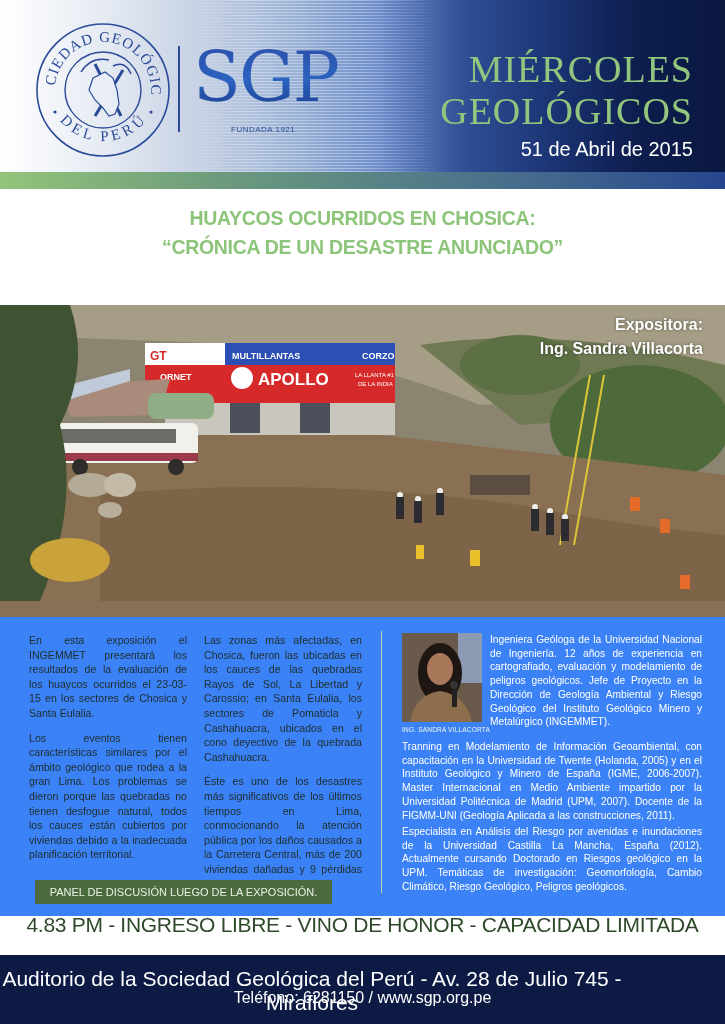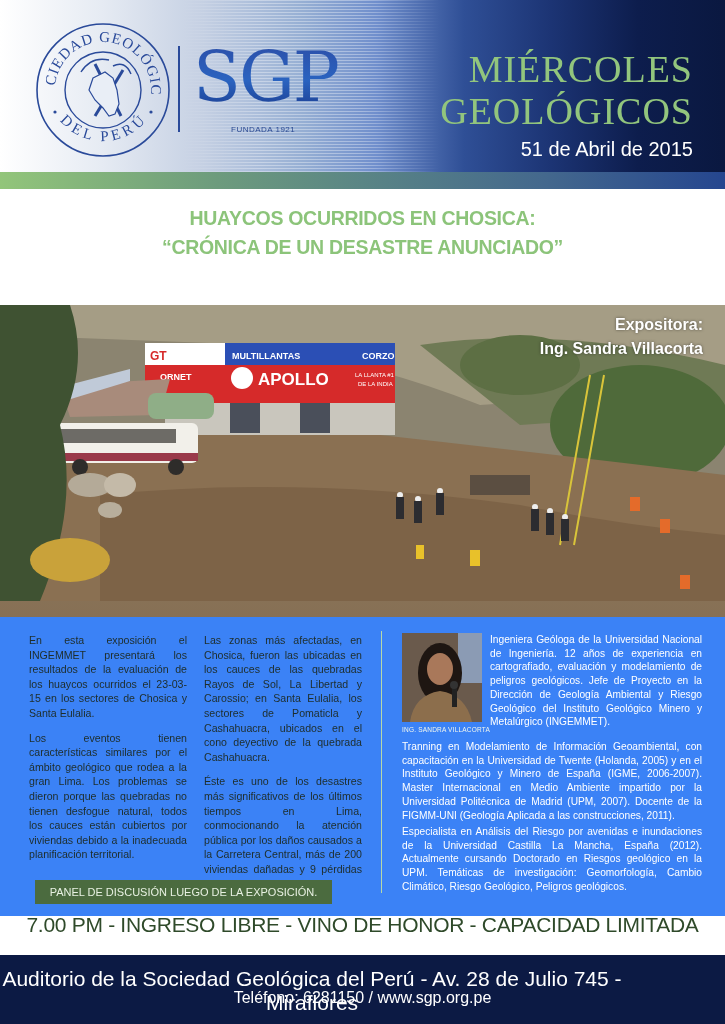--- a/index.html
+++ b/index.html
@@ -207,18 +207,18 @@
   </div>
   <div class="portrait-caption">ING. SANDRA VILLACORTA</div>
 
   <div class="bio bio1">Ingeniera Geóloga de la Universidad Nacional de Ingeniería. 12 años de experiencia en cartografiado, evaluación y modelamiento de peligros geológicos. Jefe de Proyecto en la Dirección de Geología Ambiental y Riesgo Geológico del Instituto Geológico Minero y Metalúrgico (INGEMMET).</div>
   <div class="bio bio2">Tranning en Modelamiento de Información Geoambiental, con capacitación en la Universidad de Twente (Holanda, 2005) y en el Instituto Geológico y Minero de España (IGME, 2006-2007). Master Internacional en Medio Ambiente impartido por la Universidad Politécnica de Madrid (UPM, 2007). Docente de la FIGMM-UNI (Geología Aplicada a las construcciones, 2011).</div>
   <div class="bio bio3">Especialista en Análisis del Riesgo por avenidas e inundaciones de la Universidad Castilla La Mancha, España (2012). Actualmente cursando Doctorado en Riesgos geológico en la UPM. Temáticas de investigación: Geomorfología, Cambio Climático, Riesgo Geológico, Peligros geológicos.</div>
 
   <div class="panel-btn">PANEL DE DISCUSIÓN LUEGO DE LA EXPOSICIÓN.</div>
 </div>
 
-<div class="info-line">7.00 PM - INGRESO LIBRE - VINO DE HONOR - CAPACIDAD LIMITADA</div>
+<div class="info-line">4.83 PM - INGRESO LIBRE - VINO DE HONOR - CAPACIDAD LIMITADA</div>
 
 <div class="footer">
   <div class="addr">Auditorio de la Sociedad Geológica del Perú - Av. 28 de Julio 745 - Miraflores</div>
   <div class="phone">Teléfono: 6281150 / www.sgp.org.pe</div>
 </div>
 
 </body></html>

